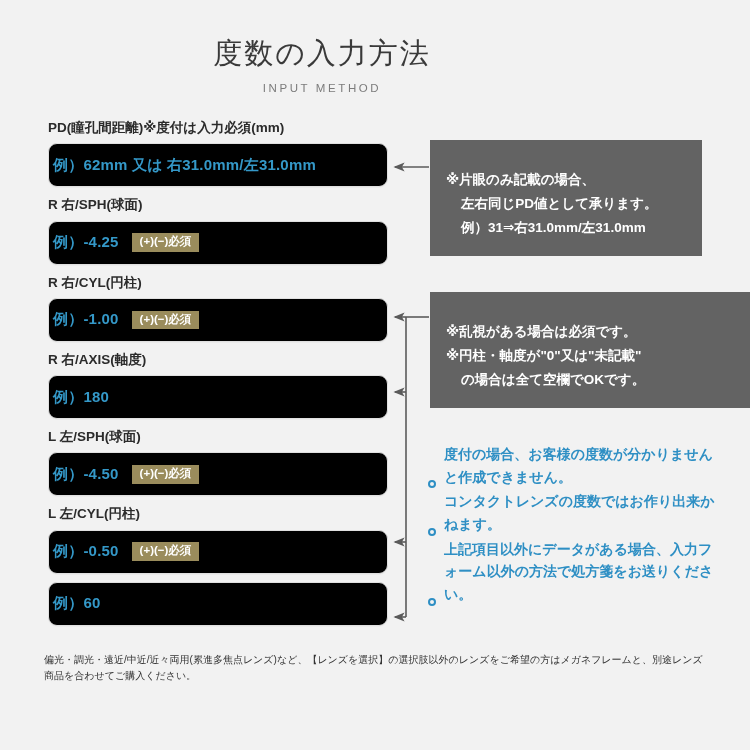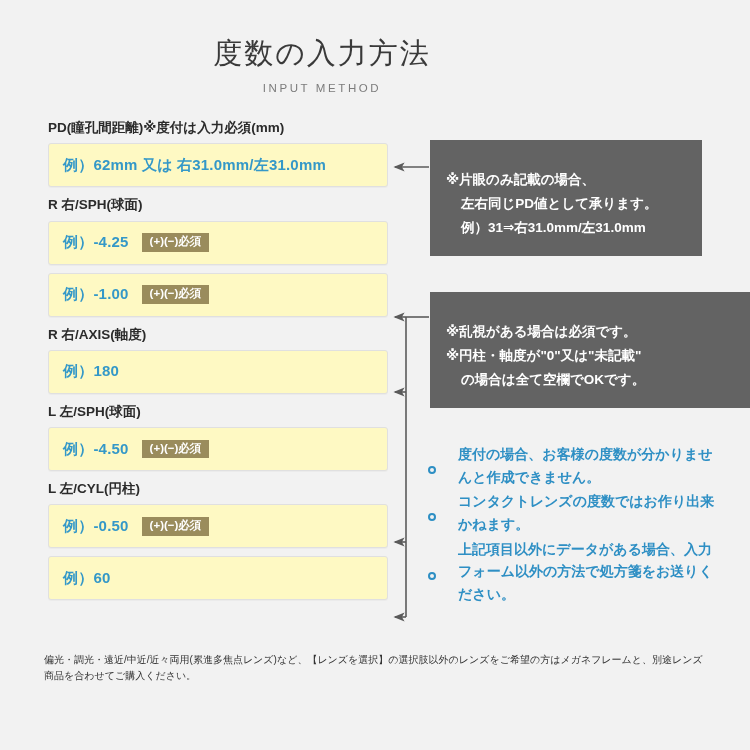--- a/index.html
+++ b/index.html
@@ -51,26 +51,26 @@
   .field-label {
     font-size: 13.5px;
     font-weight: 700;
     color: #2b2b2b;
     line-height: 1.5;
     margin-bottom: 5px;
     white-space: nowrap;
   }
   .field-box {
     height: 44px;
-    background: #fef9c3;
+    background: #000000;
     border: 1px solid #e0e0e0;
-    border-radius: 3px;
+    border-radius: 9px;
     display: flex;
     align-items: center;
-    padding: 0 14px;
+    padding: 0 4px;
     box-shadow: 0 1px 1px rgba(0,0,0,0.03);
   }
   .field-placeholder {
     font-size: 15px;
     font-weight: 700;
     color: #3498c8;
     white-space: nowrap;
     letter-spacing: 0.2px;
   }
   .req-badge {
@@ -104,23 +104,22 @@
 
   
   .bullet-list {
     position: absolute;
     left: 428px;
     top: 443px;
     width: 290px;
   }
   .bullet-item {
     display: flex;
-    align-items: center;
+    align-items: flex-end;
     margin-bottom: 2px;
-    gap: 14px;
   }
   .bullet-marker {
     flex: 0 0 auto;
     width: 8px;
     height: 8px;
     border: 2px solid #2e8fc4;
     border-radius: 50%;
     margin-top: 8px;
     margin-right: 8px;
   }
@@ -174,20 +173,21 @@
 
   <div class="field-group">
     <div class="field-label">R 右/SPH(球面)</div>
     <div class="field-box">
       <span class="field-placeholder">例）-4.25</span>
       <span class="req-badge">(+)(−)必須</span>
     </div>
   </div>
 
   <div class="field-group">
+    <div class="field-label">R 右/CYL(円柱)</div>
     <div class="field-box">
       <span class="field-placeholder">例）-1.00</span>
       <span class="req-badge">(+)(−)必須</span>
     </div>
   </div>
 
   <div class="field-group">
     <div class="field-label">R 右/AXIS(軸度)</div>
     <div class="field-box">
       <span class="field-placeholder">例）180</span>

